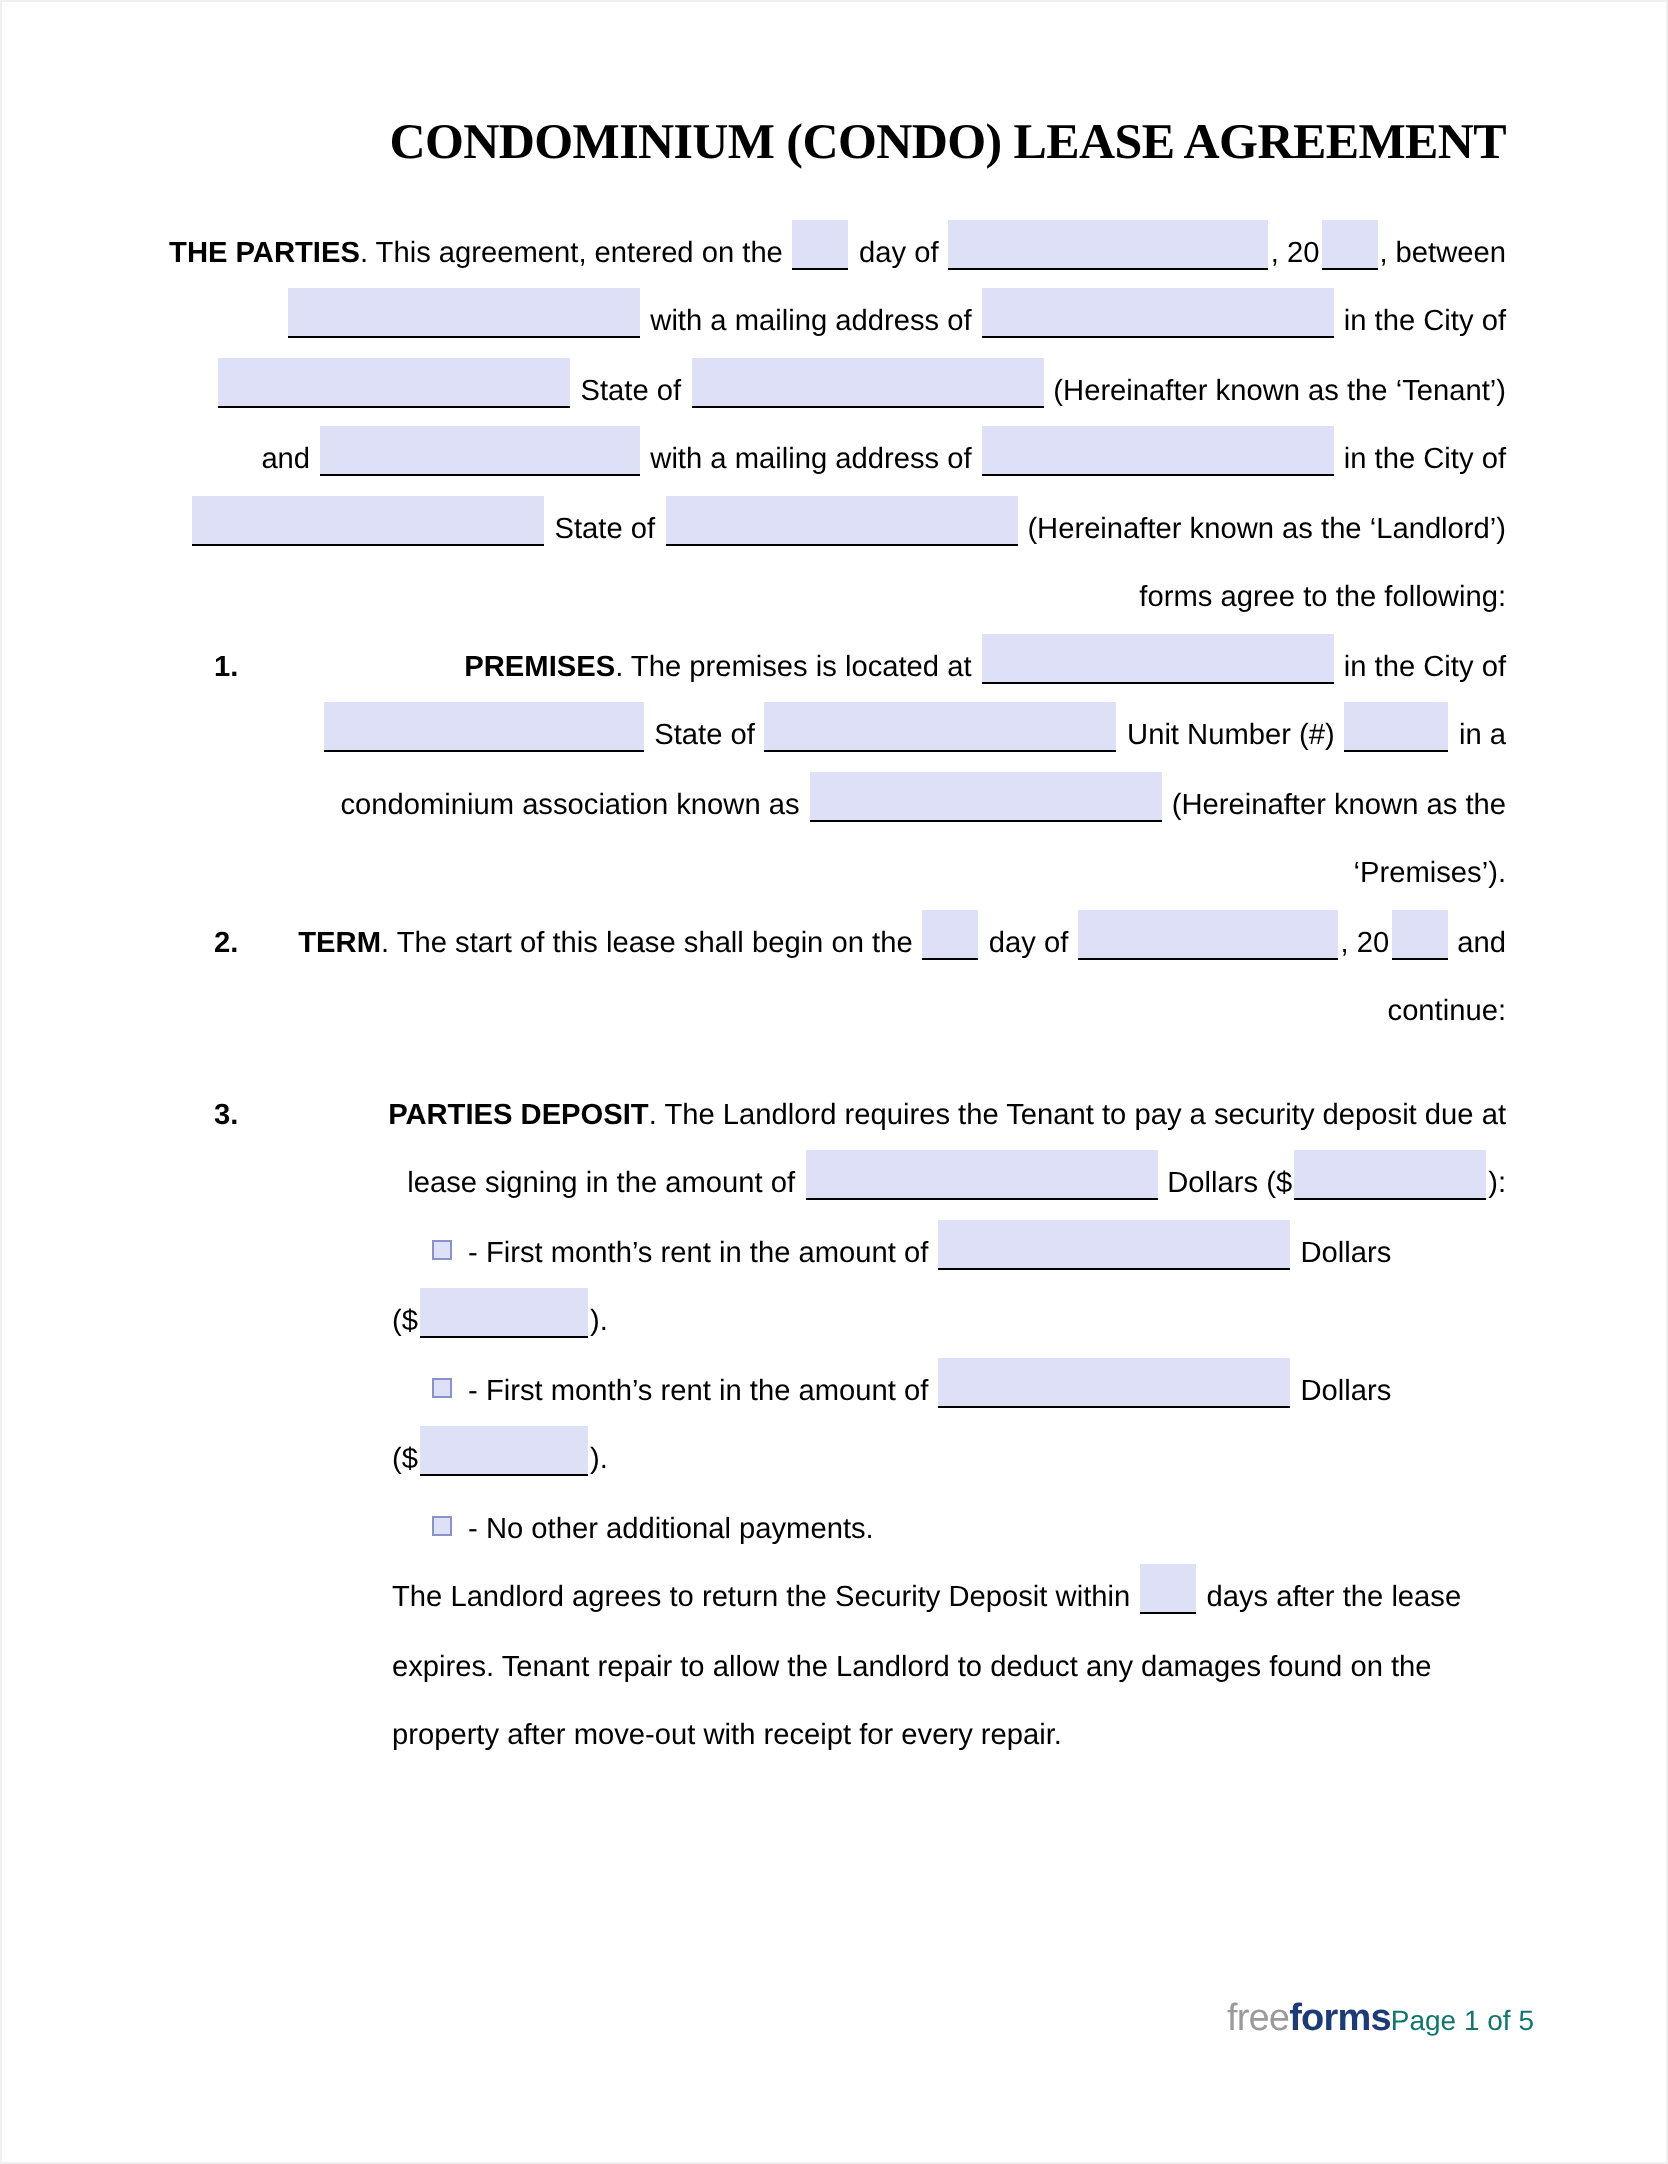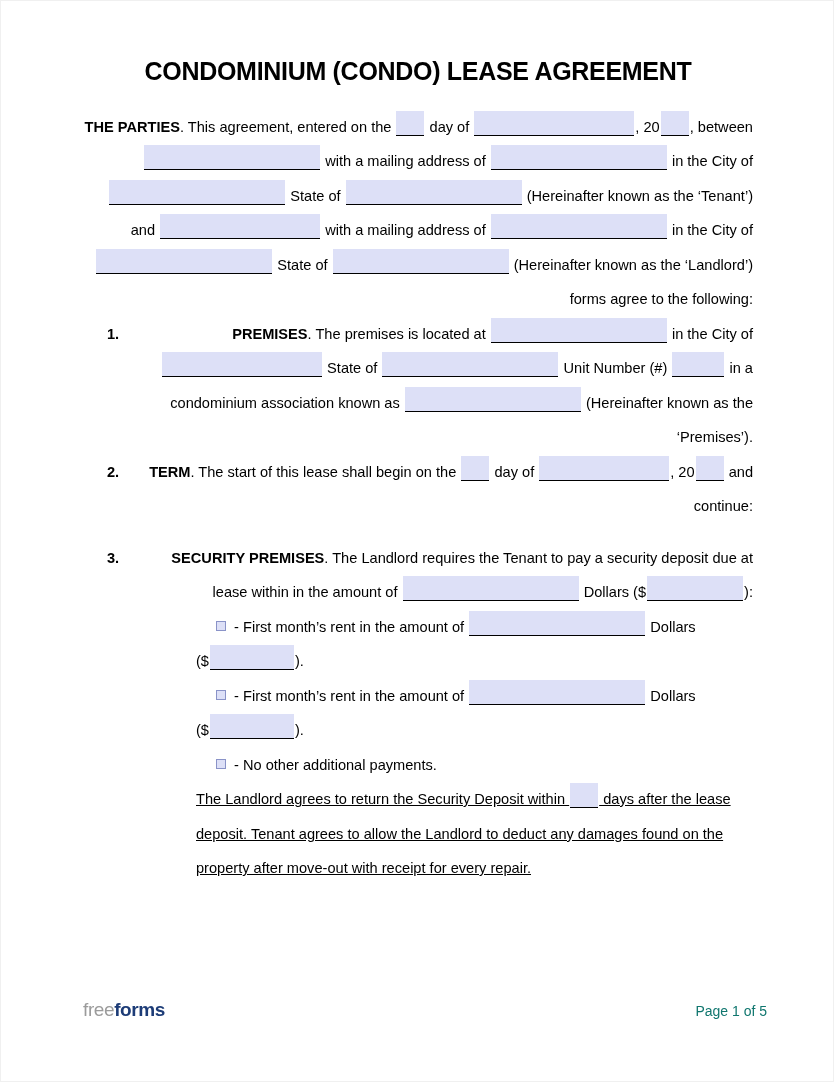--- a/index.html
+++ b/index.html
@@ -20,28 +20,29 @@
   }
   .content {
     position: absolute;
     left: 82px;
     top: 0;
     width: 670px;
   }
 
   
   .doc-title {
-    text-align: center;
+    text-align: right;
     font-size: 25px;
     font-weight: bold;
     letter-spacing: -0.3px;
     margin-top: 57px;
     margin-bottom: 0;
     line-height: 1.1;
     white-space: nowrap;
+    font-family: Liberation Serif, serif;
   }
 
   
   .para {
     font-size: 14.6px;
     line-height: 34.5px;
     text-align: right;
     margin: 0;
   }
   .para.first { margin-top: 24px; }
@@ -98,26 +99,26 @@
     background: #dde0f7;
     border: 1px solid #8a93c8;
     vertical-align: 1px;
     margin-right: 4px;
     box-sizing: border-box;
   }
 
   
   .footer {
     position: absolute;
-    left: 82px;
+    left: 96px;
     right: 66px;
     top: 998px;
     display: flex;
     align-items: baseline;
-    justify-content: space-between;
+    justify-content: flex-end;
   }
   .logo {
     font-size: 19px;
     font-weight: bold;
     letter-spacing: -0.4px;
   }
   .logo .free  { color: #9b9b9b; font-weight: normal; }
   .logo .forms { color: #1d3c77; font-weight: bold; }
   .page-num {
     font-size: 14px;
@@ -152,21 +153,21 @@
       <span class="section-num">2.</span>
       <div class="para">
         <span class="bold">TERM</span><span>. The start of this lease shall begin on the </span><span class="blank w-xs"></span><span> day of </span><span class="blank w-l"></span><span>, 20</span><span class="blank w-xs"></span><span> and </span><br><span>continue:</span>
       </div>
 
     </div>
 
     <div class="section" style="margin-top:17px;">
       <span class="section-num">3.</span>
       <div class="para">
-        <span class="bold">SECURITY PREMISES</span><span>. The Landlord requires the Tenant to pay a security deposit due at </span><br><span>lease within in the amount of </span><span class="blank w-xxl"></span><span> Dollars ($</span><span class="blank w-ml"></span><span>):</span>
+        <span class="bold">PARTIES DEPOSIT</span><span>. The Landlord requires the Tenant to pay a security deposit due at </span><br><span>lease signing in the amount of </span><span class="blank w-xxl"></span><span> Dollars ($</span><span class="blank w-ml"></span><span>):</span>
       </div>
 
       <div class="indent-block">
 
         <div class="sub-item">
           <span class="chk"></span><span> - First month’s rent in the amount of </span><span class="blank w-xxl"></span><span> Dollars </span>
         </div>
         <div class="sub-item" style="margin-left:-20px;">
           <span>($</span><span class="blank w-m"></span><span>).</span>
         </div>
@@ -175,22 +176,22 @@
           <span class="chk"></span><span> - First month’s rent in the amount of </span><span class="blank w-xxl"></span><span> Dollars </span>
         </div>
         <div class="sub-item" style="margin-left:-20px;">
           <span>($</span><span class="blank w-m"></span><span>).</span>
         </div>
 
         <div class="sub-item">
           <span class="chk"></span><span> - No other additional payments.</span>
         </div>
 
-        <div class="sub-item" style="margin-left:-20px;text-decoration:underline;">
-          <span>The Landlord agrees to return the Security Deposit within </span><span class="blank w-xs"></span><span> days after the lease </span><br><span>deposit. Tenant agrees to allow the Landlord to deduct any damages found on the </span><br><span>property after move-out with receipt for every repair.</span>
+        <div class="sub-item" style="margin-left:-20px;">
+          <span>The Landlord agrees to return the Security Deposit within </span><span class="blank w-xs"></span><span> days after the lease </span><br><span>expires. Tenant repair to allow the Landlord to deduct any damages found on the </span><br><span>property after move-out with receipt for every repair.</span>
         </div>
 
       </div>
     </div>
 
   </div>
 
   <div class="footer">
     <div class="logo">
       <span class="free">free</span><span class="forms">forms</span>

